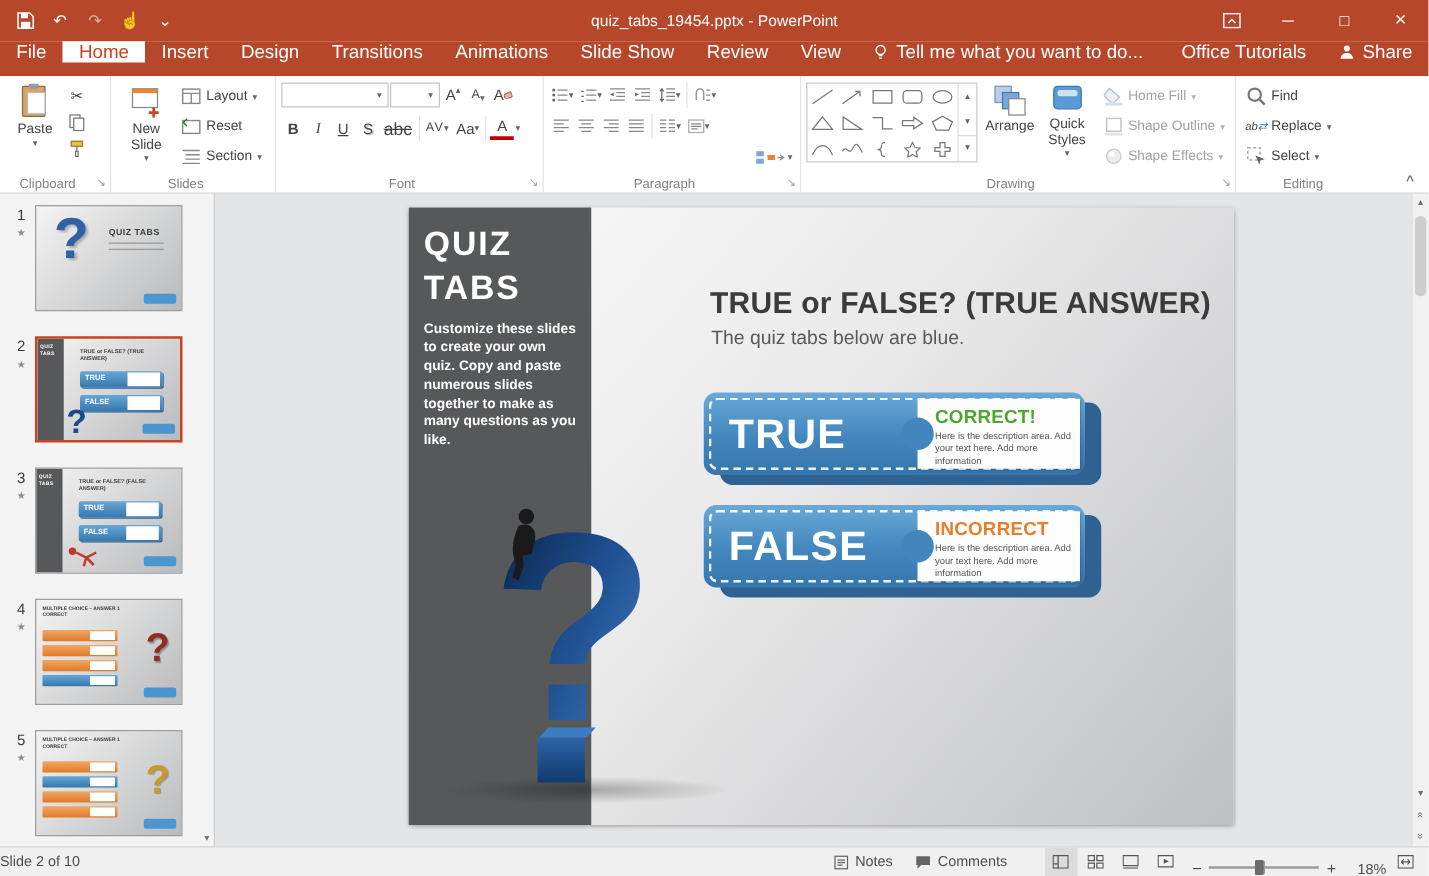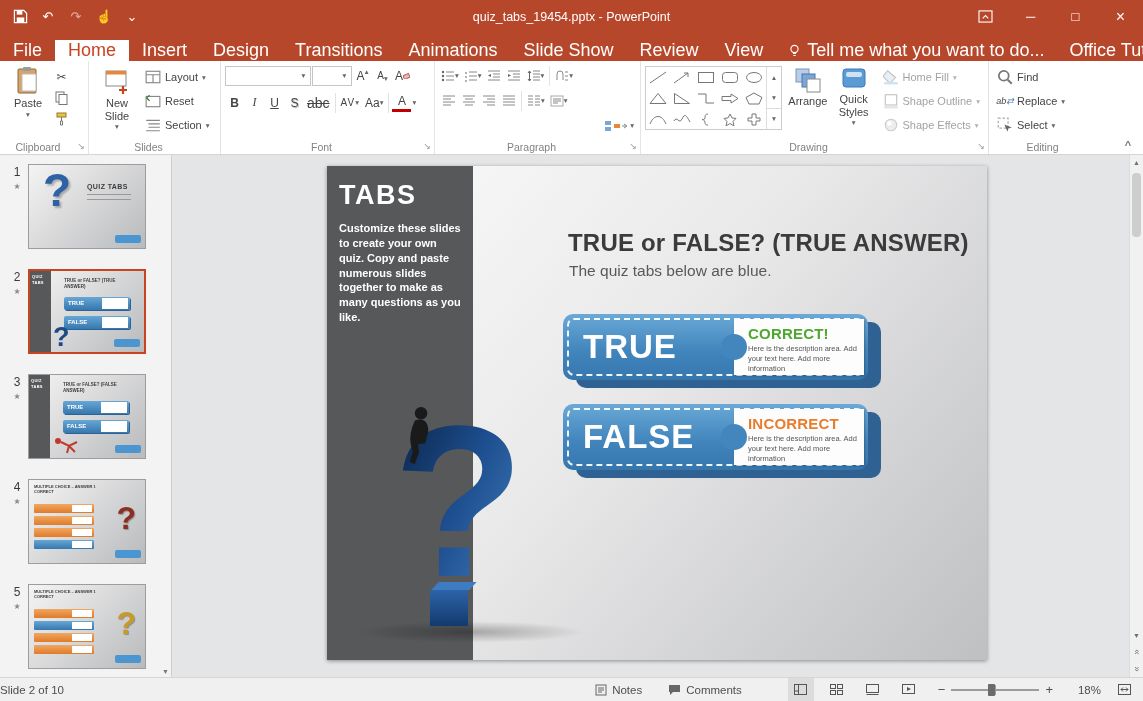--- a/index.html
+++ b/index.html
@@ -10,21 +10,21 @@
   
   .titlebar { position:absolute; top:0; left:0; right:0; height:33px; background:#B7472A; display:flex; align-items:center; color:#fff; }
   .qat { display:flex; align-items:center; gap:4px; padding-left:8px; z-index:2; }
   .qat-btn { min-width:24px; height:26px; display:flex; align-items:center; justify-content:center; font-size:13px; color:#fff; cursor:default; }
   .qat-btn.dim { opacity:.55; }
   .title-text { position:absolute; left:0; right:0; top:0; height:33px; display:flex; align-items:center; justify-content:center; font-size:12.5px; pointer-events:none; }
   .titlebar-right { margin-left:auto; display:flex; align-items:center; height:33px; z-index:2; }
   .win-btn { width:45px; height:33px; display:flex; align-items:center; justify-content:center; font-size:13px; }
 
   
-  .tabs-row { position:absolute; top:33px; left:0; right:0; height:28px; background:#B7472A; display:flex; align-items:flex-end; color:#fff; font-size:18px; }
+  .tabs-row { position:absolute; top:33px; left:0; right:0; height:28px; background:#B7472A; display:flex; align-items:flex-start; color:#fff; font-size:15px; }
   .rtab { padding:0 13px; display:flex; align-items:center; white-space:nowrap; }
   .rtab.active { background:#fff; color:#C8431F; }
   .tellme { display:flex; align-items:center; gap:6px; padding:0 12px; white-space:nowrap; }
   .tabs-right { margin-left:auto; display:flex; align-items:stretch; }
   .share-btn,.tutorials-btn { display:flex; align-items:center; gap:6px; padding:0 13px; white-space:nowrap; }
 
   
   .ribbon { position:absolute; top:61px; left:0; right:0; height:94px; background:#fff; border-bottom:1px solid #d4d4d4; display:flex; color:#444; }
   .rgroup { position:relative; display:flex; align-items:flex-start; padding:3px 4px 17px 4px; flex:0 0 auto; }
   .rgroup + .rgroup { border-left:1px solid #e4e4e4; }
@@ -112,21 +112,21 @@
     .qmark { background:linear-gradient(115deg,#0e2d57 15%,#1e4f90 50%,#3a74b4 85%); -webkit-background-clip:text; background-clip:text; color:transparent; text-shadow:none; }
   }
   .qcube { position:absolute; left:103px; top:424px; width:38px; height:36px; background:linear-gradient(180deg,#2d64a8,#123a6e); }
   .qcube::before { content:""; position:absolute; left:5px; top:-8px; width:38px; height:8px; background:#3d7cc0; transform:skewX(-42deg); }
   .qshadow { position:absolute; left:28px; top:455px; width:230px; height:22px; background:radial-gradient(ellipse at center, rgba(0,0,0,.28), rgba(0,0,0,0) 70%); }
   .sit-person { position:absolute; left:74px; top:240px; width:36px; height:58px; }
 
   
   .statusbar { position:absolute; bottom:0; left:0; right:0; height:24px; background:#f0f0f0; border-top:1px solid #d6d6d6; display:flex; align-items:center; color:#4e4e4e; font-size:11.5px; }
   .sb-left { white-space:nowrap; }
-  .sb-right { margin-left:auto; display:flex; align-items:center; gap:10px; padding-right:6px; }
+  .sb-right { margin-left:auto; display:flex; align-items:flex-end; gap:2px; padding-right:6px; }
   .stbtn { display:flex; align-items:center; gap:5px; height:24px; padding:0 8px; white-space:nowrap; }
   .viewbtn { width:26px; height:24px; display:flex; align-items:center; justify-content:center; }
   .viewbtn.active { background:#dcdcdc; }
   .zoom-wrap { display:flex; align-items:center; gap:6px; padding:0 6px; }
   .zoom-slider { width:88px; height:2px; background:#9c9c9c; position:relative; }
   .zoom-notch { position:absolute; left:50%; top:-4px; width:1px; height:10px; background:#9c9c9c; }
   .zoom-handle { position:absolute; left:42%; top:-5px; width:7px; height:12px; background:#6b6b6b; border-radius:1px; }
   .zoom-pct { min-width:32px; text-align:right; }
 </style>
 </head>
@@ -724,20 +724,21 @@
       <div class="thumb-scroll">
         <span class="arr" style="bottom:0;">▼</span>
       </div>
     </div>
 
     <div class="slide-area">
       <div class="slide">
 
         <div class="slide-sidebar">
           <div class="sb-title">
+            <div>QUIZ</div>
             <div>TABS</div>
           </div>
           <div class="sb-desc">Customize these slides to create your own quiz. Copy and paste numerous slides together to make as many questions as you like.</div>
         </div>
 
         <div class="slide-title">TRUE or FALSE? (TRUE ANSWER)</div>
         <div class="slide-subtitle">The quiz tabs below are blue.</div>
 
         <div class="quiz-tab" style="top:148px;">
           <div class="qt-shadow"></div>

